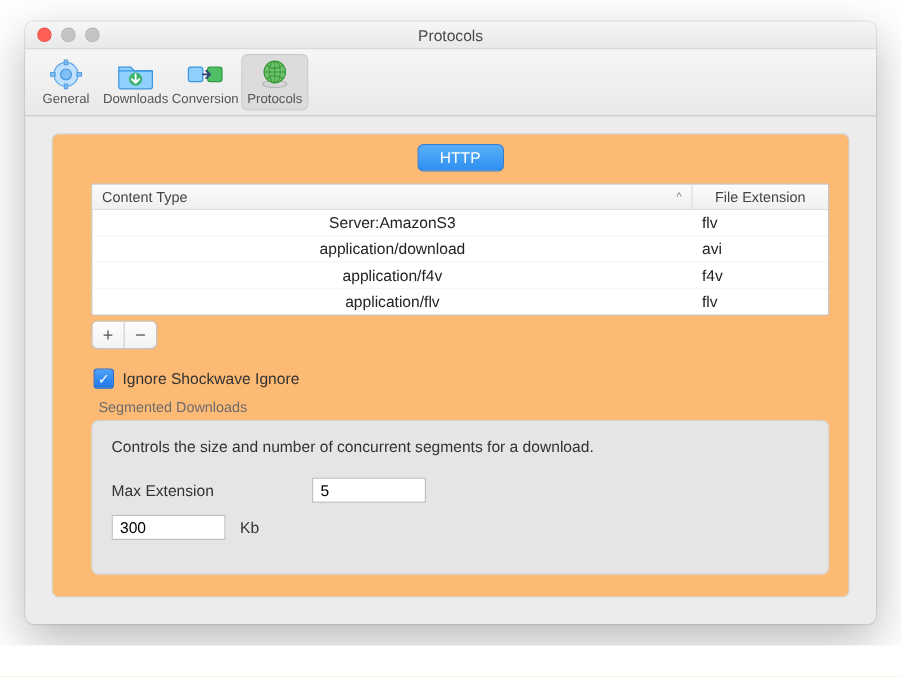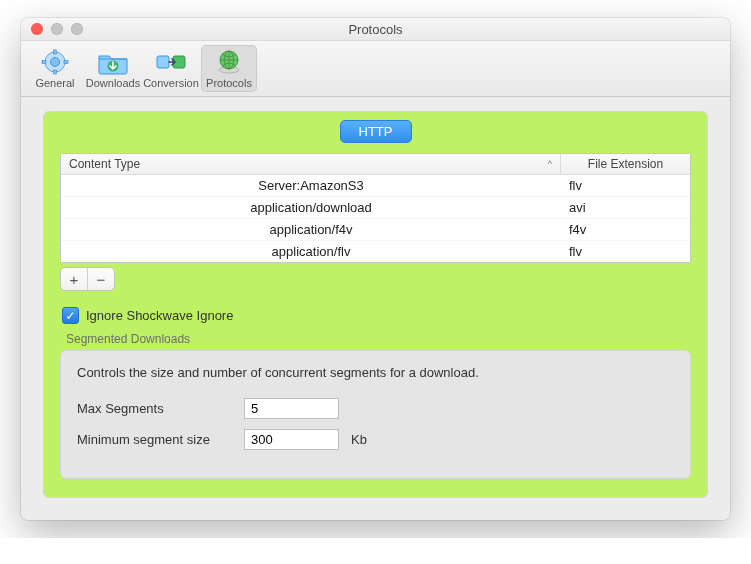--- a/index.html
+++ b/index.html
@@ -66,24 +66,24 @@
   }
   .tool .ticon {
     width: 34px; height: 28px; margin: 0 auto 1px auto;
     display:flex; align-items:center; justify-content:center;
   }
   .tool .tlabel { display:block; }
   .content {
     padding: 14px 22px 22px 22px;
   }
   .panel {
-    background:#bef264;
+    background:#fdba74;
     border:1px solid #d5d5d5;
     border-radius:6px;
-    padding: 10px 16px 18px 16px;
+    padding: 10px 16px 18px 32px;
     position:relative;
   }
   .tab-pill {
     display:block;
     width: 70px;
     margin: -2px auto 10px auto;
     text-align:center;
     background: linear-gradient(#59b0f8,#2e8ff2);
     color:#fff;
     font-size:13px;
@@ -305,26 +305,25 @@
         </div>
         <span>Ignore Shockwave Ignore</span>
       </div>
 
       <div class="group">
         <div class="group-title">Segmented Downloads</div>
         <div class="group-box">
           <div class="desc">Controls the size and number of concurrent segments for a download.</div>
 
           <div class="field-row">
-            <div class="field-label">Max Segments</div>
+            <div class="field-label">Max Extension</div>
             <input class="text-input" value="5" style="">
           </div>
 
           <div class="field-row">
-            <div class="field-label">Minimum segment size</div>
             <input class="text-input" value="300" style="">
             <span class="unit">Kb</span>
           </div>
         </div>
       </div>
 
     </div>
   </div>
 </div>
 

